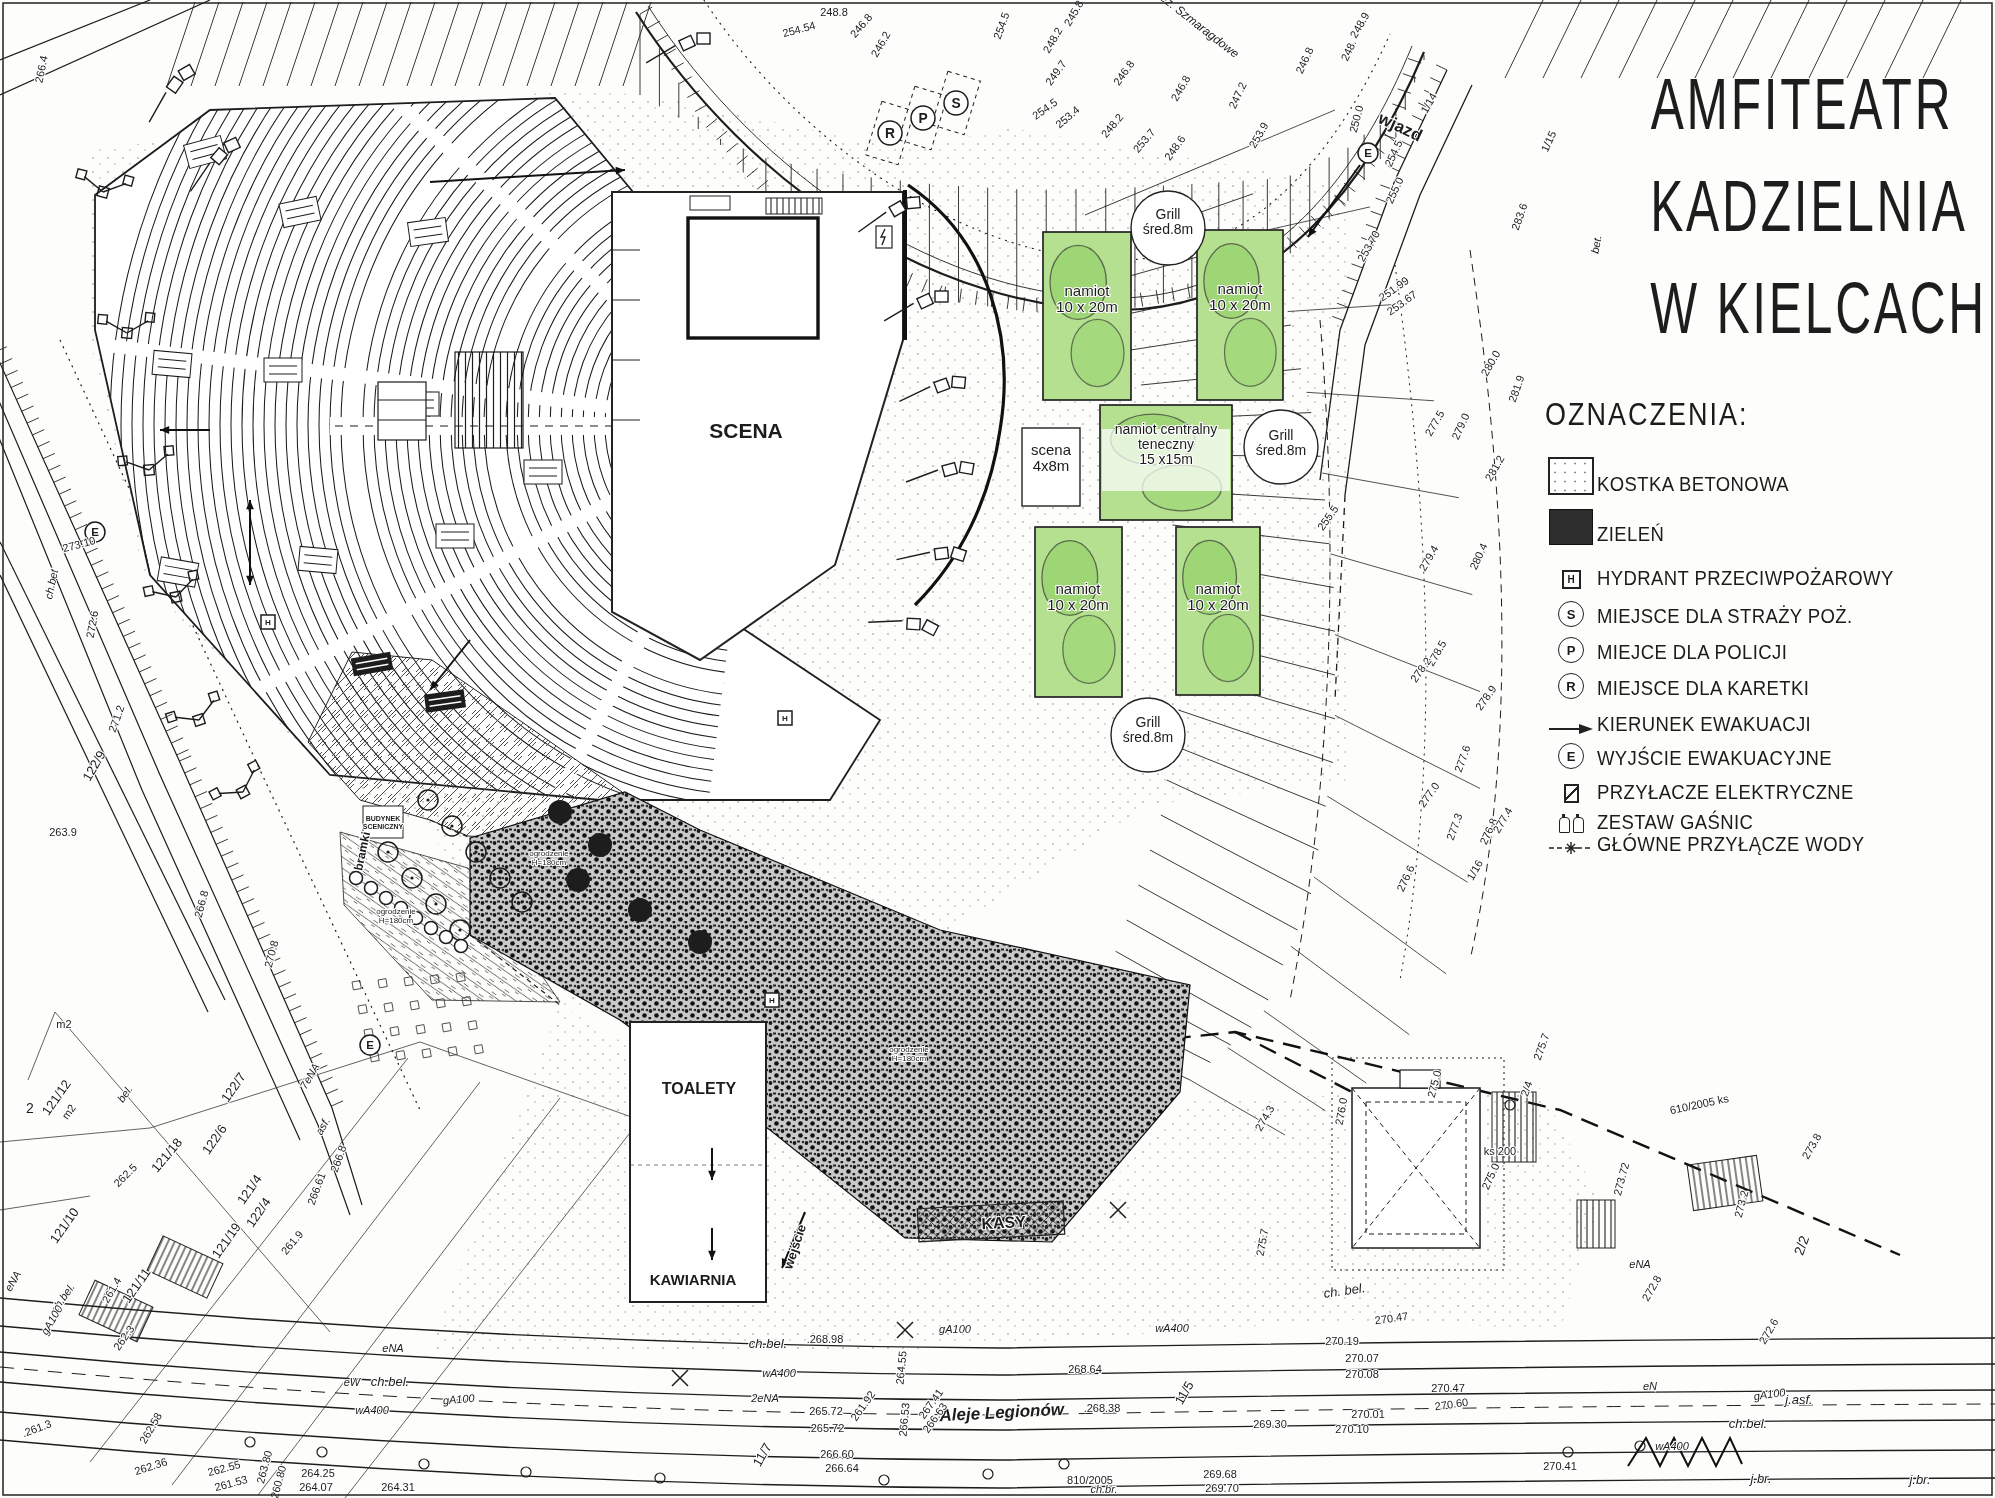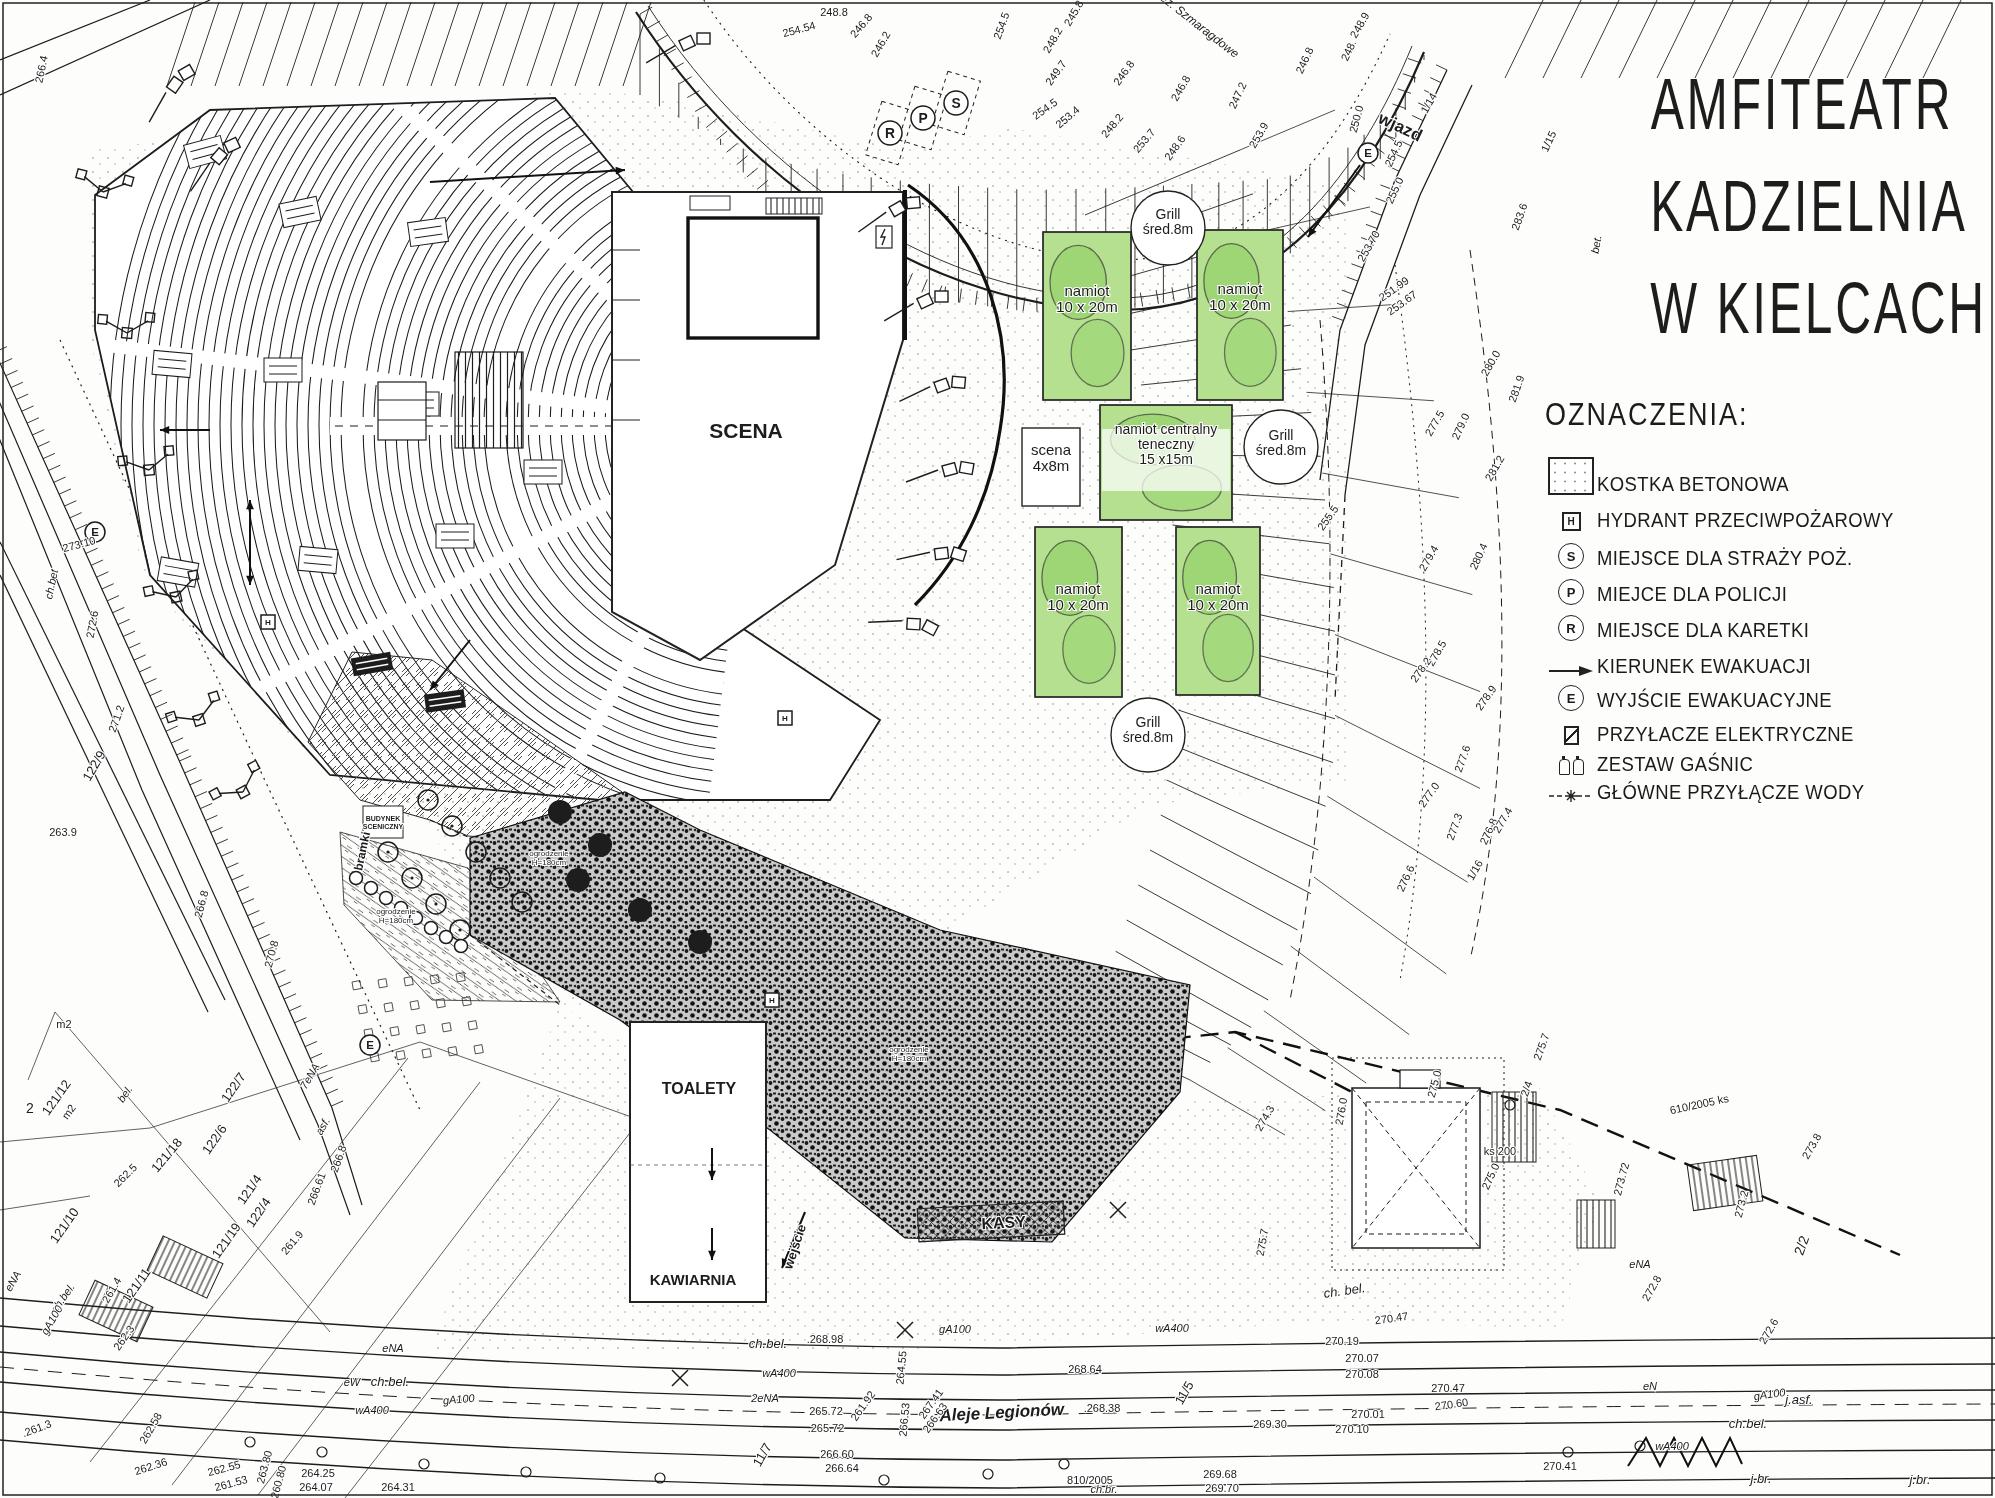--- a/index.html
+++ b/index.html
@@ -24,21 +24,21 @@
   .ic-sq{width:15px;height:15px;border:2px solid #222;font-size:10px;line-height:15px;
          text-align:center;font-weight:bold;}
   .ic-ci{width:24px;height:24px;border:1.8px solid #222;border-radius:50%;font-size:13px;
          display:flex;align-items:center;justify-content:center;font-weight:bold;background:#fff;}
   .ic-el{width:11px;height:15px;border:2px solid #222;
          background:linear-gradient(135deg,transparent 44%,#222 44%,#222 56%,transparent 56%);}
   .ic-gas{display:flex;gap:3px;}
   .ic-gas span{width:9px;height:14px;border:1.7px solid #222;border-radius:4px 4px 1px 1px;position:relative;}
   .ic-gas span::before{content:"";position:absolute;top:-4px;left:2px;width:3px;height:3px;background:#222;}
   .mb14{margin-bottom:14px}.mb22{margin-bottom:22px}.mb12{margin-bottom:12px}
-  .mb10{margin-bottom:10px}.mb8{margin-bottom:8px}.mb6{margin-bottom:6px}
+  .mb10{margin-bottom:10px}.mb8{margin-bottom:8px}.mb6{}
 </style>
 </head>
 <body>
 
 <div class="stage">
 
 <svg id="plan" width="1995" height="1498" viewBox="0 0 1995 1498" style="position:absolute;left:0;top:0;">
 <defs>
   <pattern id="pat-dot" width="15" height="14" patternUnits="userSpaceOnUse">
     <circle cx="3" cy="4" r="0.8" fill="#8b8b8b"></circle>
@@ -980,20 +980,26 @@
 
 <div class="legend">
   <div class="legend-heading">OZNACZENIA:</div>
 
   <div class="lrow mb14">
     <div class="lic">
           <div class="sw-kostka"></div>
         </div>
     <div class="llab">KOSTKA BETONOWA</div>
   </div>
+  <div class="lrow mb22">
+    <div class="lic">
+          <div class="sw-zielen"></div>
+        </div>
+    <div class="llab">ZIELEŃ</div>
+  </div>
   <div class="lrow mb12">
     <div class="lic">
           <div class="ic-sq">H</div>
         </div>
     <div class="llab">HYDRANT PRZECIWPOŻAROWY</div>
   </div>
   <div class="lrow mb10">
     <div class="lic">
           <div class="ic-ci">S</div>
         </div>

